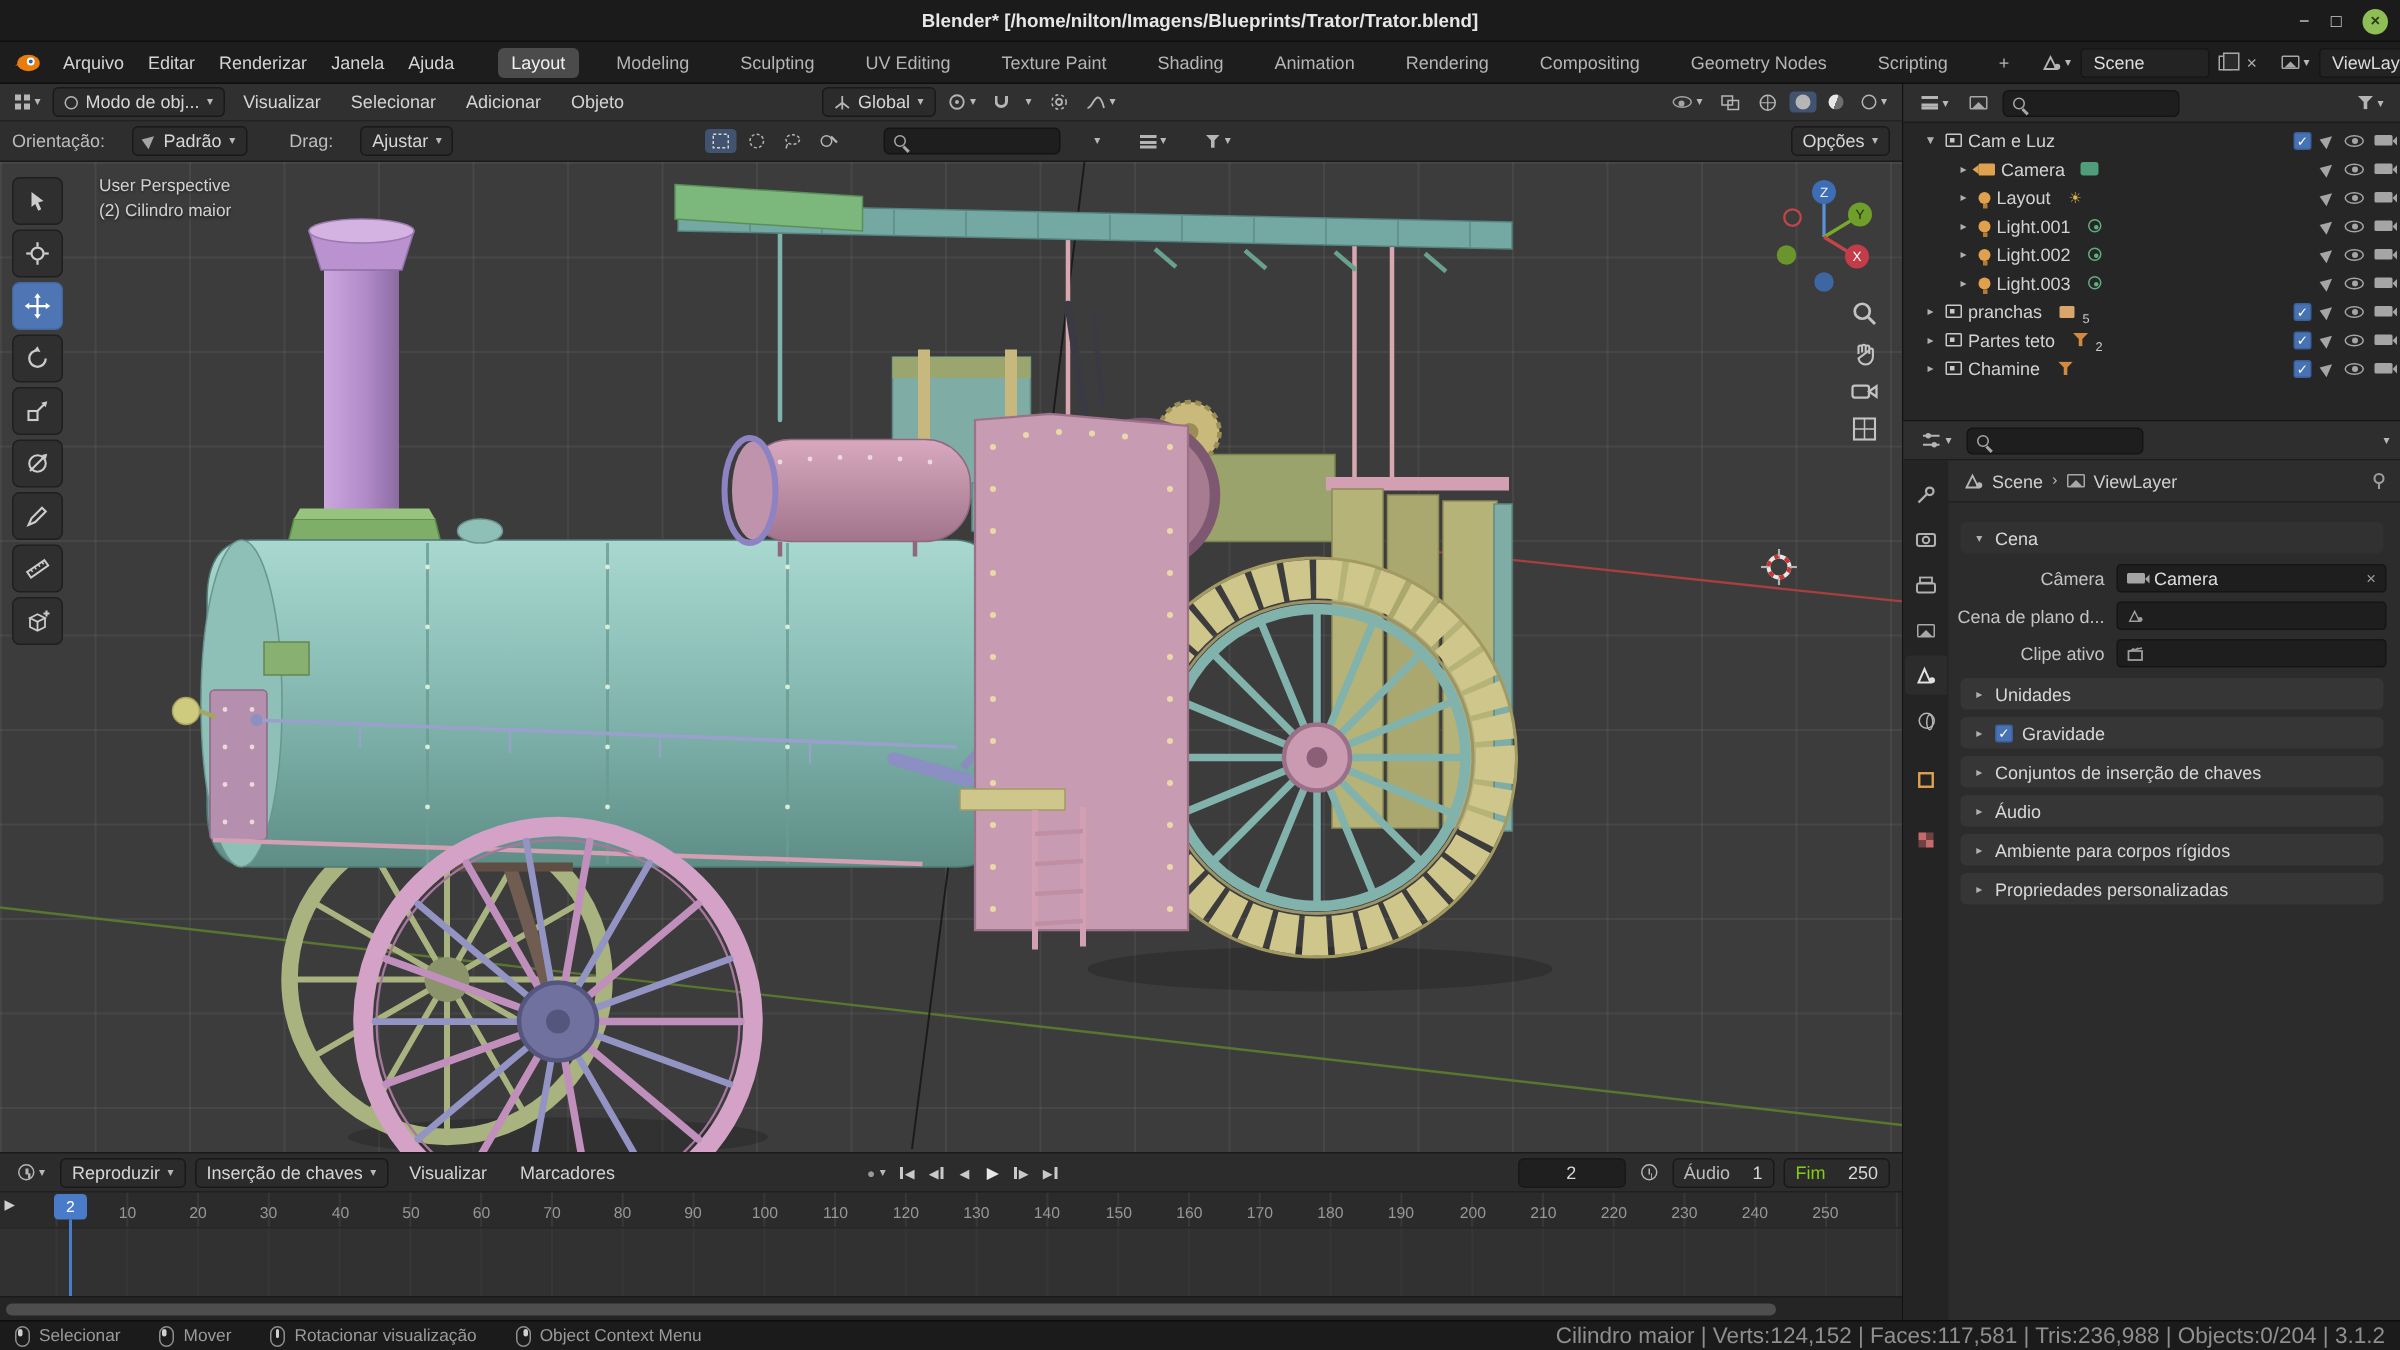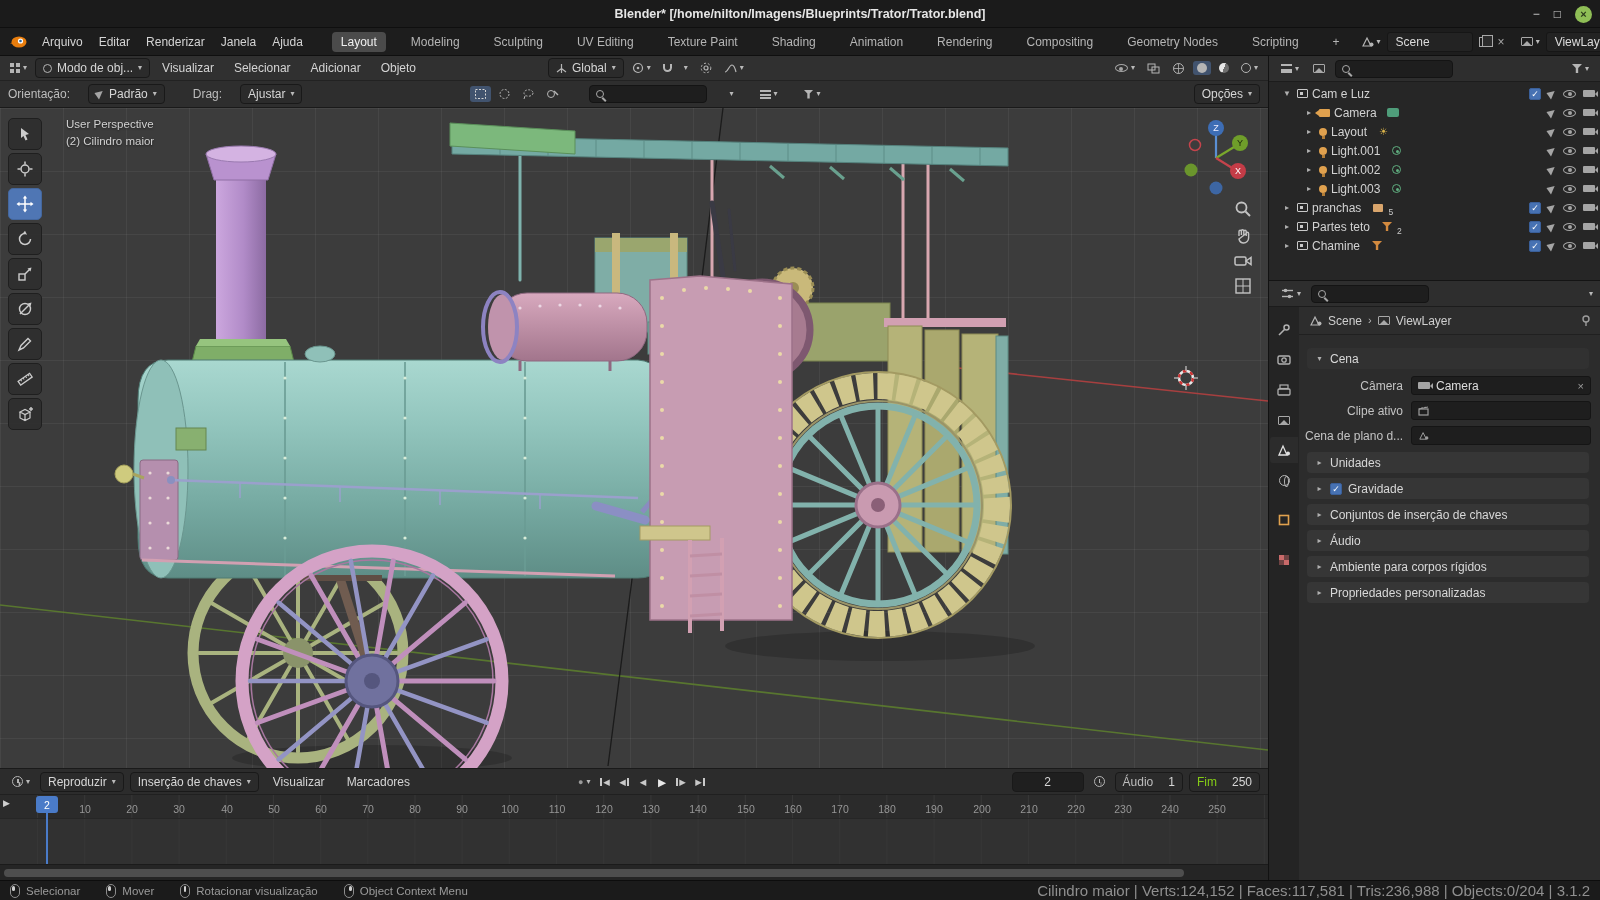--- a/index.html
+++ b/index.html
@@ -1095,34 +1095,34 @@
 
           <div class="prow">
             <span class="plabel">Câmera</span>
             <span class="pfield">
               <span class="ic ic-camv"></span>
               <span>Camera</span>
               <span class="x">×</span>
             </span>
           </div>
           <div class="prow">
+            <span class="plabel">Cena de plano d...</span>
+            <span class="pfield">
+              <svg width="11" height="9" viewBox="0 0 13 11">
+                  <path d="M2,10 L6,2 L10,10 Z" fill="none" stroke="#9d9d9d" stroke-width="1.2"></path>
+                  <circle cx="10.5" cy="8.5" r="2" fill="#9d9d9d"></circle>
+                </svg>
+            </span>
+          </div>
+          <div class="prow">
             <span class="plabel">Clipe ativo</span>
             <span class="pfield">
               <svg width="11" height="10" viewBox="0 0 11 10">
                   <rect x="1" y="3" width="9" height="6" fill="none" stroke="#9d9d9d" stroke-width="1.2"></rect>
                   <path d="M1,3 L10,1 M3,2.6 L4.5,1.3 M6,2.2 L7.5,0.9" stroke="#9d9d9d" stroke-width="1.1"></path>
-                </svg>
-            </span>
-          </div>
-          <div class="prow">
-            <span class="plabel">Cena de plano d...</span>
-            <span class="pfield">
-              <svg width="11" height="9" viewBox="0 0 13 11">
-                  <path d="M2,10 L6,2 L10,10 Z" fill="none" stroke="#9d9d9d" stroke-width="1.2"></path>
-                  <circle cx="10.5" cy="8.5" r="2" fill="#9d9d9d"></circle>
                 </svg>
             </span>
           </div>
 
           <div class="psec">
             <span class="tri">▸</span>
             <span>Unidades</span>
           </div>
           <div class="psec">
             <span class="tri">▸</span>

